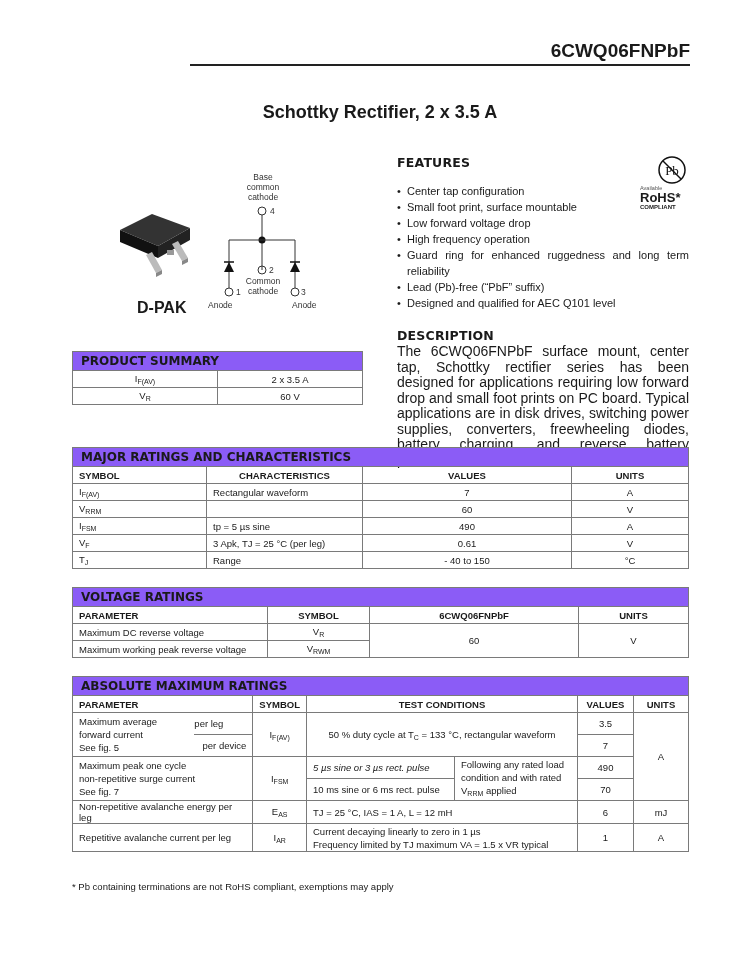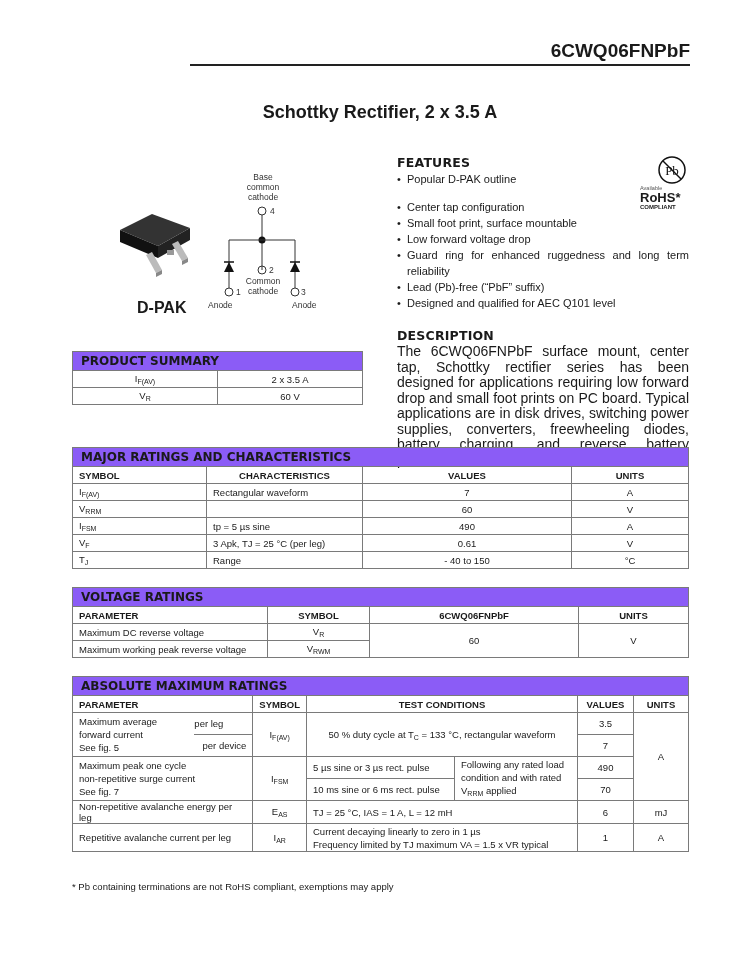--- a/index.html
+++ b/index.html
@@ -70,24 +70,24 @@
     <div>cathode</div>
   </div>
   <div class="abs" style="left:36px;top:115px;">1</div>
   <div class="abs" style="left:101px;top:115px;">3</div>
   <div class="abs" style="left:8px;top:128px;">Anode</div>
   <div class="abs" style="left:92px;top:128px;">Anode</div>
 </div>
 
 <div class="abs sec-h" style="left:397px;top:155px;">FEATURES</div>
 <ul class="abs feat" style="left:397px;top:171px;width:292px;">
-  <li style="width:230px;">Popular D-PAK outline</li>
   <li style="width:230px;margin-top:12px;">Center tap configuration</li>
   <li style="width:230px;">Small foot print, surface mountable</li>
   <li>Low forward voltage drop</li>
+  <li>High frequency operation</li>
   <li>Guard ring for enhanced ruggedness and long term reliability</li>
   <li>Lead (Pb)-free (“PbF” suffix)</li>
   <li>Designed and qualified for AEC Q101 level</li>
 </ul>
 
 <div class="abs" style="left:640px;top:154px;width:64px;text-align:left;">
   <svg width="32" height="32" viewBox="0 0 32 32" style="display:block;margin:0 auto;">
     <circle cx="16" cy="16" r="13" fill="none" stroke="#111" stroke-width="1.5"></circle>
     <line x1="7" y1="7" x2="25" y2="25" stroke="#111" stroke-width="1.5"></line>
     <text x="16" y="21" font-size="13" text-anchor="middle" font-family="Liberation Serif, serif" fill="#111">Pb</text>
@@ -214,21 +214,21 @@
     <td class="tc">7</td>
   </tr>
 
   <tr style="height:22px;">
     <td class="tl" colspan="2" rowspan="2" style="line-height:13px;">
       <div>Maximum peak one cycle</div>
           <div>non-repetitive surge current</div>
           <div>See fig. 7</div>
     </td>
     <td class="tc" rowspan="2"><span>I</span><sub>FSM</sub></td>
-    <td class="tl" style="width:135px;">5 µs sine or 3 µs rect. pulse</td>
+    <td class="tl" style="width:135px;font-style:italic;">5 µs sine or 3 µs rect. pulse</td>
     <td class="tl" rowspan="2" style="line-height:13px;width:110px;"><span>Following any rated load condition and with rated V</span><sub>RRM</sub><span> applied</span></td>
     <td class="tc">490</td>
   </tr>
   <tr style="height:22px;">
     <td class="tl">10 ms sine or 6 ms rect. pulse</td>
     <td class="tc">70</td>
   </tr>
 
   <tr style="height:17px;">
     <td class="tl" colspan="2">Non-repetitive avalanche energy per leg</td>

